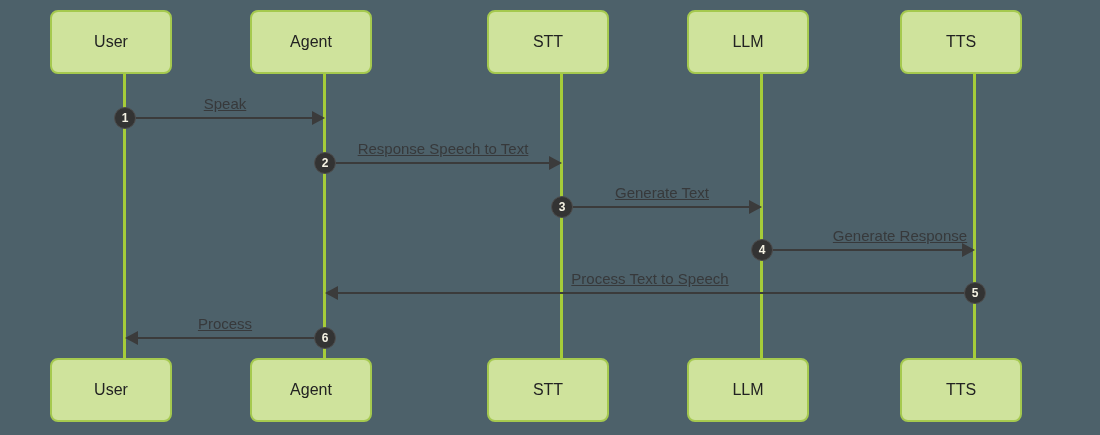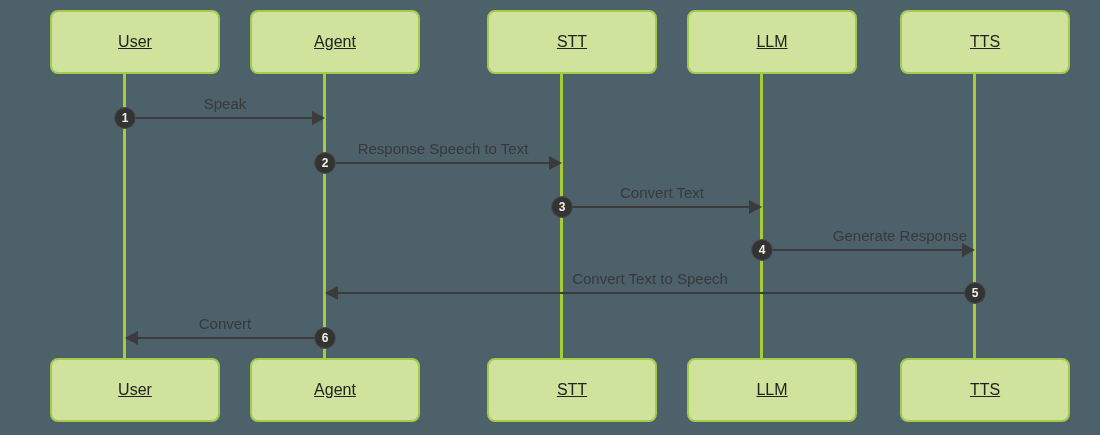--- a/index.html
+++ b/index.html
@@ -21,40 +21,41 @@
     background:var(--background);
     overflow:hidden;
   }
   .canvas{
     position:relative;
     width:1100px;height:435px;
     background:var(--background);
   }
   .actor-box{
     position:absolute;
-    width:170px;height:64px;
+    width:122px;height:64px;
     background:var(--box-fill);
     border:2px solid var(--box-border);
     border-radius:8px;
     display:flex;align-items:center;justify-content:center;
-    font-size:16px;color:var(--box-text);text-decoration:underline;
+    font-size:16px;color:var(--box-text);
   }
   .actor-box.top{top:10px;}
   .actor-box.bottom{top:358px;}
   .lifeline{
     position:absolute;
     top:74px;height:284px;width:3px;
     background:var(--lifeline);
   }
   .msg-label{
     position:absolute;
     height:20px;line-height:20px;
     text-align:center;
     font-size:15px;color:var(--label-text);
     white-space:nowrap;
+    text-decoration:underline;
   }
   .msg-line{
     position:absolute;
     height:2px;
     background:var(--arrow);
   }
   .arrow{
     position:absolute;
     width:0;height:0;
     border-top:7px solid transparent;
@@ -108,42 +109,42 @@
   </div>
 
   <div>
     <div class="msg-label" style="left:343px;width:200px;top:139px">Response Speech to Text</div>
     <div class="msg-line" style="left:325px;width:224px;top:162px"></div>
     <div class="arrow arrow-right" style="left:549px;top:156px"></div>
     <div class="badge" style="left:314px;top:152px">2</div>
   </div>
 
   <div>
-    <div class="msg-label" style="left:562px;width:200px;top:183px">Convert Text</div>
+    <div class="msg-label" style="left:562px;width:200px;top:183px">Generate Text</div>
     <div class="msg-line" style="left:562px;width:187px;top:206px"></div>
     <div class="arrow arrow-right" style="left:749px;top:200px"></div>
     <div class="badge" style="left:551px;top:196px">3</div>
   </div>
 
   <div>
     <div class="msg-label" style="left:800px;width:200px;top:226px">Generate Response</div>
     <div class="msg-line" style="left:762px;width:200px;top:249px"></div>
     <div class="arrow arrow-right" style="left:962px;top:243px"></div>
     <div class="badge" style="left:751px;top:239px">4</div>
   </div>
 
   <div>
-    <div class="msg-label" style="left:550px;width:200px;top:269px">Convert Text to Speech</div>
+    <div class="msg-label" style="left:550px;width:200px;top:269px">Process Text to Speech</div>
     <div class="msg-line" style="left:338px;width:637px;top:292px"></div>
     <div class="arrow arrow-left" style="left:325px;top:286px"></div>
     <div class="badge" style="left:964px;top:282px">5</div>
   </div>
 
   <div>
-    <div class="msg-label" style="left:125px;width:200px;top:314px">Convert</div>
+    <div class="msg-label" style="left:125px;width:200px;top:314px">Process</div>
     <div class="msg-line" style="left:138px;width:187px;top:337px"></div>
     <div class="arrow arrow-left" style="left:125px;top:331px"></div>
     <div class="badge" style="left:314px;top:327px">6</div>
   </div>
 
   <div class="actor-box bottom" style="left:50px">
       <span>User</span>
     </div>
   <div class="actor-box bottom" style="left:250px">
       <span>Agent</span>

